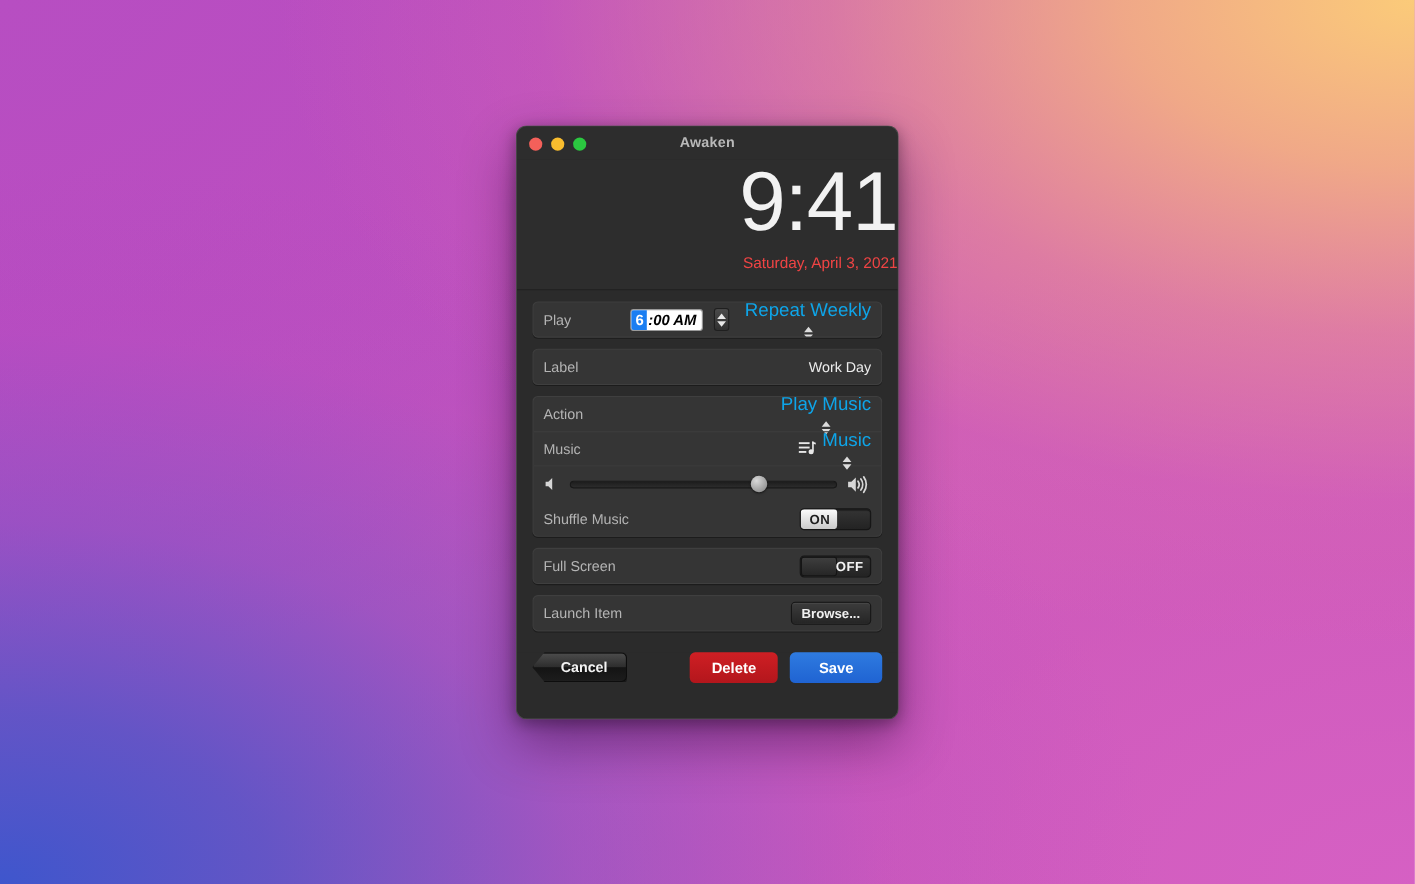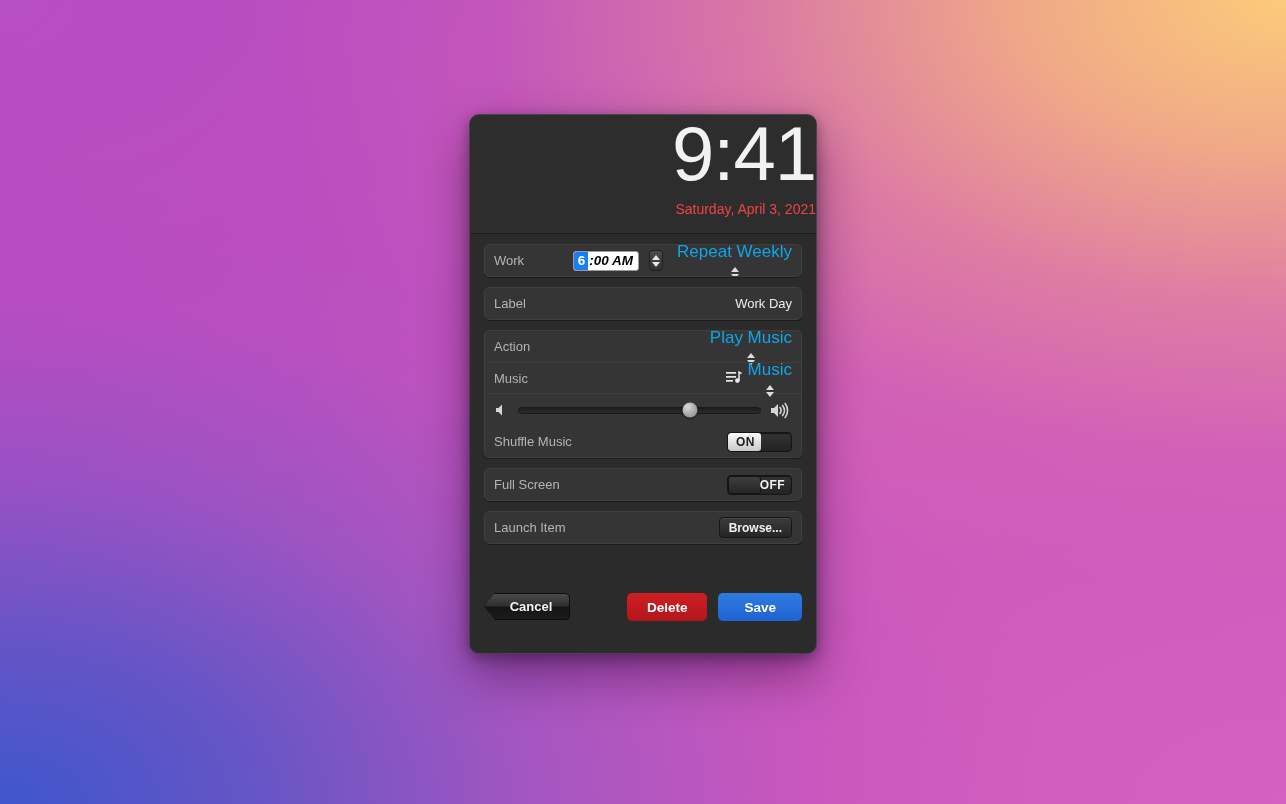--- a/index.html
+++ b/index.html
@@ -299,31 +299,39 @@
   }
 
   
   .icon { display: inline-flex; align-items: center; justify-content: center; }
 </style>
 </head>
 <body>
 
 <div class="window">
 
+  <div class="titlebar">
+    <div class="traffic">
+      <span class="light red"></span>
+      <span class="light yellow"></span>
+      <span class="light green"></span>
+    </div>
+    <div class="win-title">Awaken</div>
+  </div>
 
   <div class="clock-area">
     <div class="big-time">9:41</div>
     <div class="date-line">Saturday, April 3, 2021</div>
   </div>
 
   <div class="body">
 
     <div class="section">
       <div class="row">
-        <span class="row-label">Work</span>
+        <span class="row-label">Play</span>
         <div class="row-right">
           <div class="time-field">
             <span class="time-sel">6</span>
             <span class="time-rest">:00 AM</span>
           </div>
           <div class="stepper">
             <span class="ar up"></span>
             <span class="ar down"></span>
           </div>
           <div class="popup" style="margin-left:8px;">

